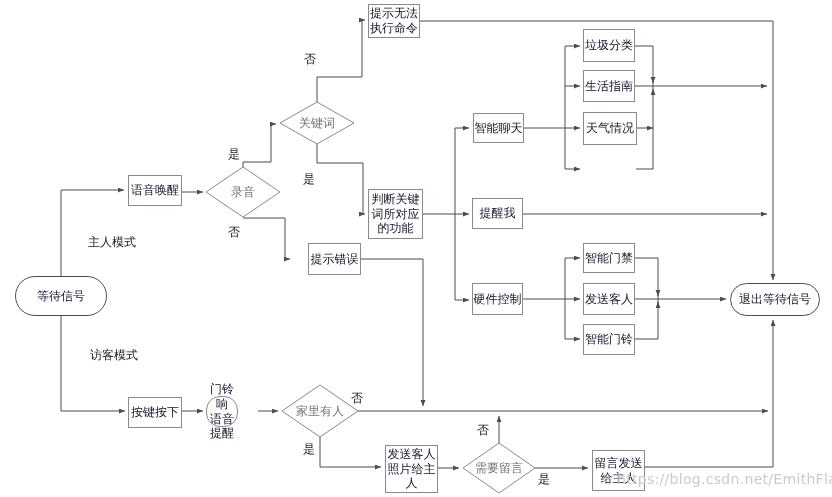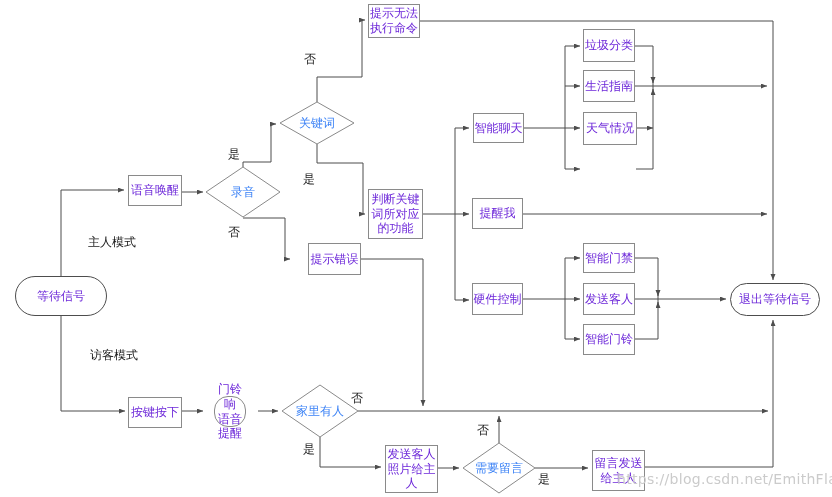--- a/index.html
+++ b/index.html
@@ -3,27 +3,27 @@
 <meta charset="utf-8">
 <style>
   html,body{margin:0;padding:0;background:#fff;}
   .canvas{
     position:relative;width:832px;height:497px;background:#ffffff;overflow:hidden;
     font-family:"DejaVu Sans","Liberation Sans",sans-serif;
   }
   .canvas svg{position:absolute;left:0;top:0;}
   .node{
     position:absolute;box-sizing:border-box;background:#ffffff;
-    border:1px solid #8a8a8a;color:#6d28d9;font-size:12px;line-height:1.22;
+    border:1px solid #8a8a8a;color:#0f172a;font-size:12px;line-height:1.22;
     display:flex;align-items:center;justify-content:center;text-align:center;
     white-space:pre-line;
   }
   .oval{border:1px solid #4d4d4d;border-radius:999px;}
   .dtext{
-    position:absolute;color:#3b82f6;font-size:12px;text-align:center;
+    position:absolute;color:#737373;font-size:12px;text-align:center;
     display:flex;align-items:center;justify-content:center;white-space:nowrap;
   }
   .elabel{
     position:absolute;color:#1a1a1a;font-size:12px;white-space:nowrap;
   }
   .watermark{
     position:absolute;left:617px;top:471px;font-size:14px;color:#cbcbcb;
     letter-spacing:0.3px;white-space:nowrap;
   }
   polyline,line{stroke:#4d4d4d;stroke-width:1;fill:none;}
@@ -133,21 +133,21 @@
   <div class="node" style="left:473px;top:113px;width:51px;height:30px;">智能聊天</div>
   <div class="node" style="left:472px;top:198px;width:51px;height:31px;">提醒我</div>
   <div class="node" style="left:472px;top:283px;width:51px;height:32px;">硬件控制</div>
   <div class="node" style="left:583px;top:29px;width:52px;height:33px;">垃圾分类</div>
   <div class="node" style="left:583px;top:70px;width:52px;height:32px;">生活指南</div>
   <div class="node" style="left:583px;top:112px;width:54px;height:33px;">天气情况</div>
   <div class="node" style="left:583px;top:243px;width:52px;height:30px;">智能门禁</div>
   <div class="node" style="left:583px;top:283px;width:52px;height:32px;">发送客人</div>
   <div class="node" style="left:583px;top:324px;width:52px;height:31px;">智能门铃</div>
   <div class="node" style="left:128px;top:397px;width:54px;height:31px;">按键按下</div>
-  <div class="node" style="left:214px;top:396px;width:32px;height:31px;border-radius:14px;">门铃响
+  <div class="node" style="left:206px;top:396px;width:32px;height:31px;border-radius:14px;">门铃响
 语音提醒</div>
   <div class="node" style="left:385px;top:445px;width:53px;height:48px;">发送客人
 照片给主
 人</div>
   <div class="node" style="left:592px;top:450px;width:53px;height:41px;">留言发送
 给主人</div>
 
   <div class="dtext" style="left:213px;top:185px;width:60px;height:14px;">录音</div>
   <div class="dtext" style="left:287px;top:116px;width:60px;height:14px;">关键词</div>
   <div class="dtext" style="left:290px;top:404px;width:60px;height:14px;">家里有人</div>

